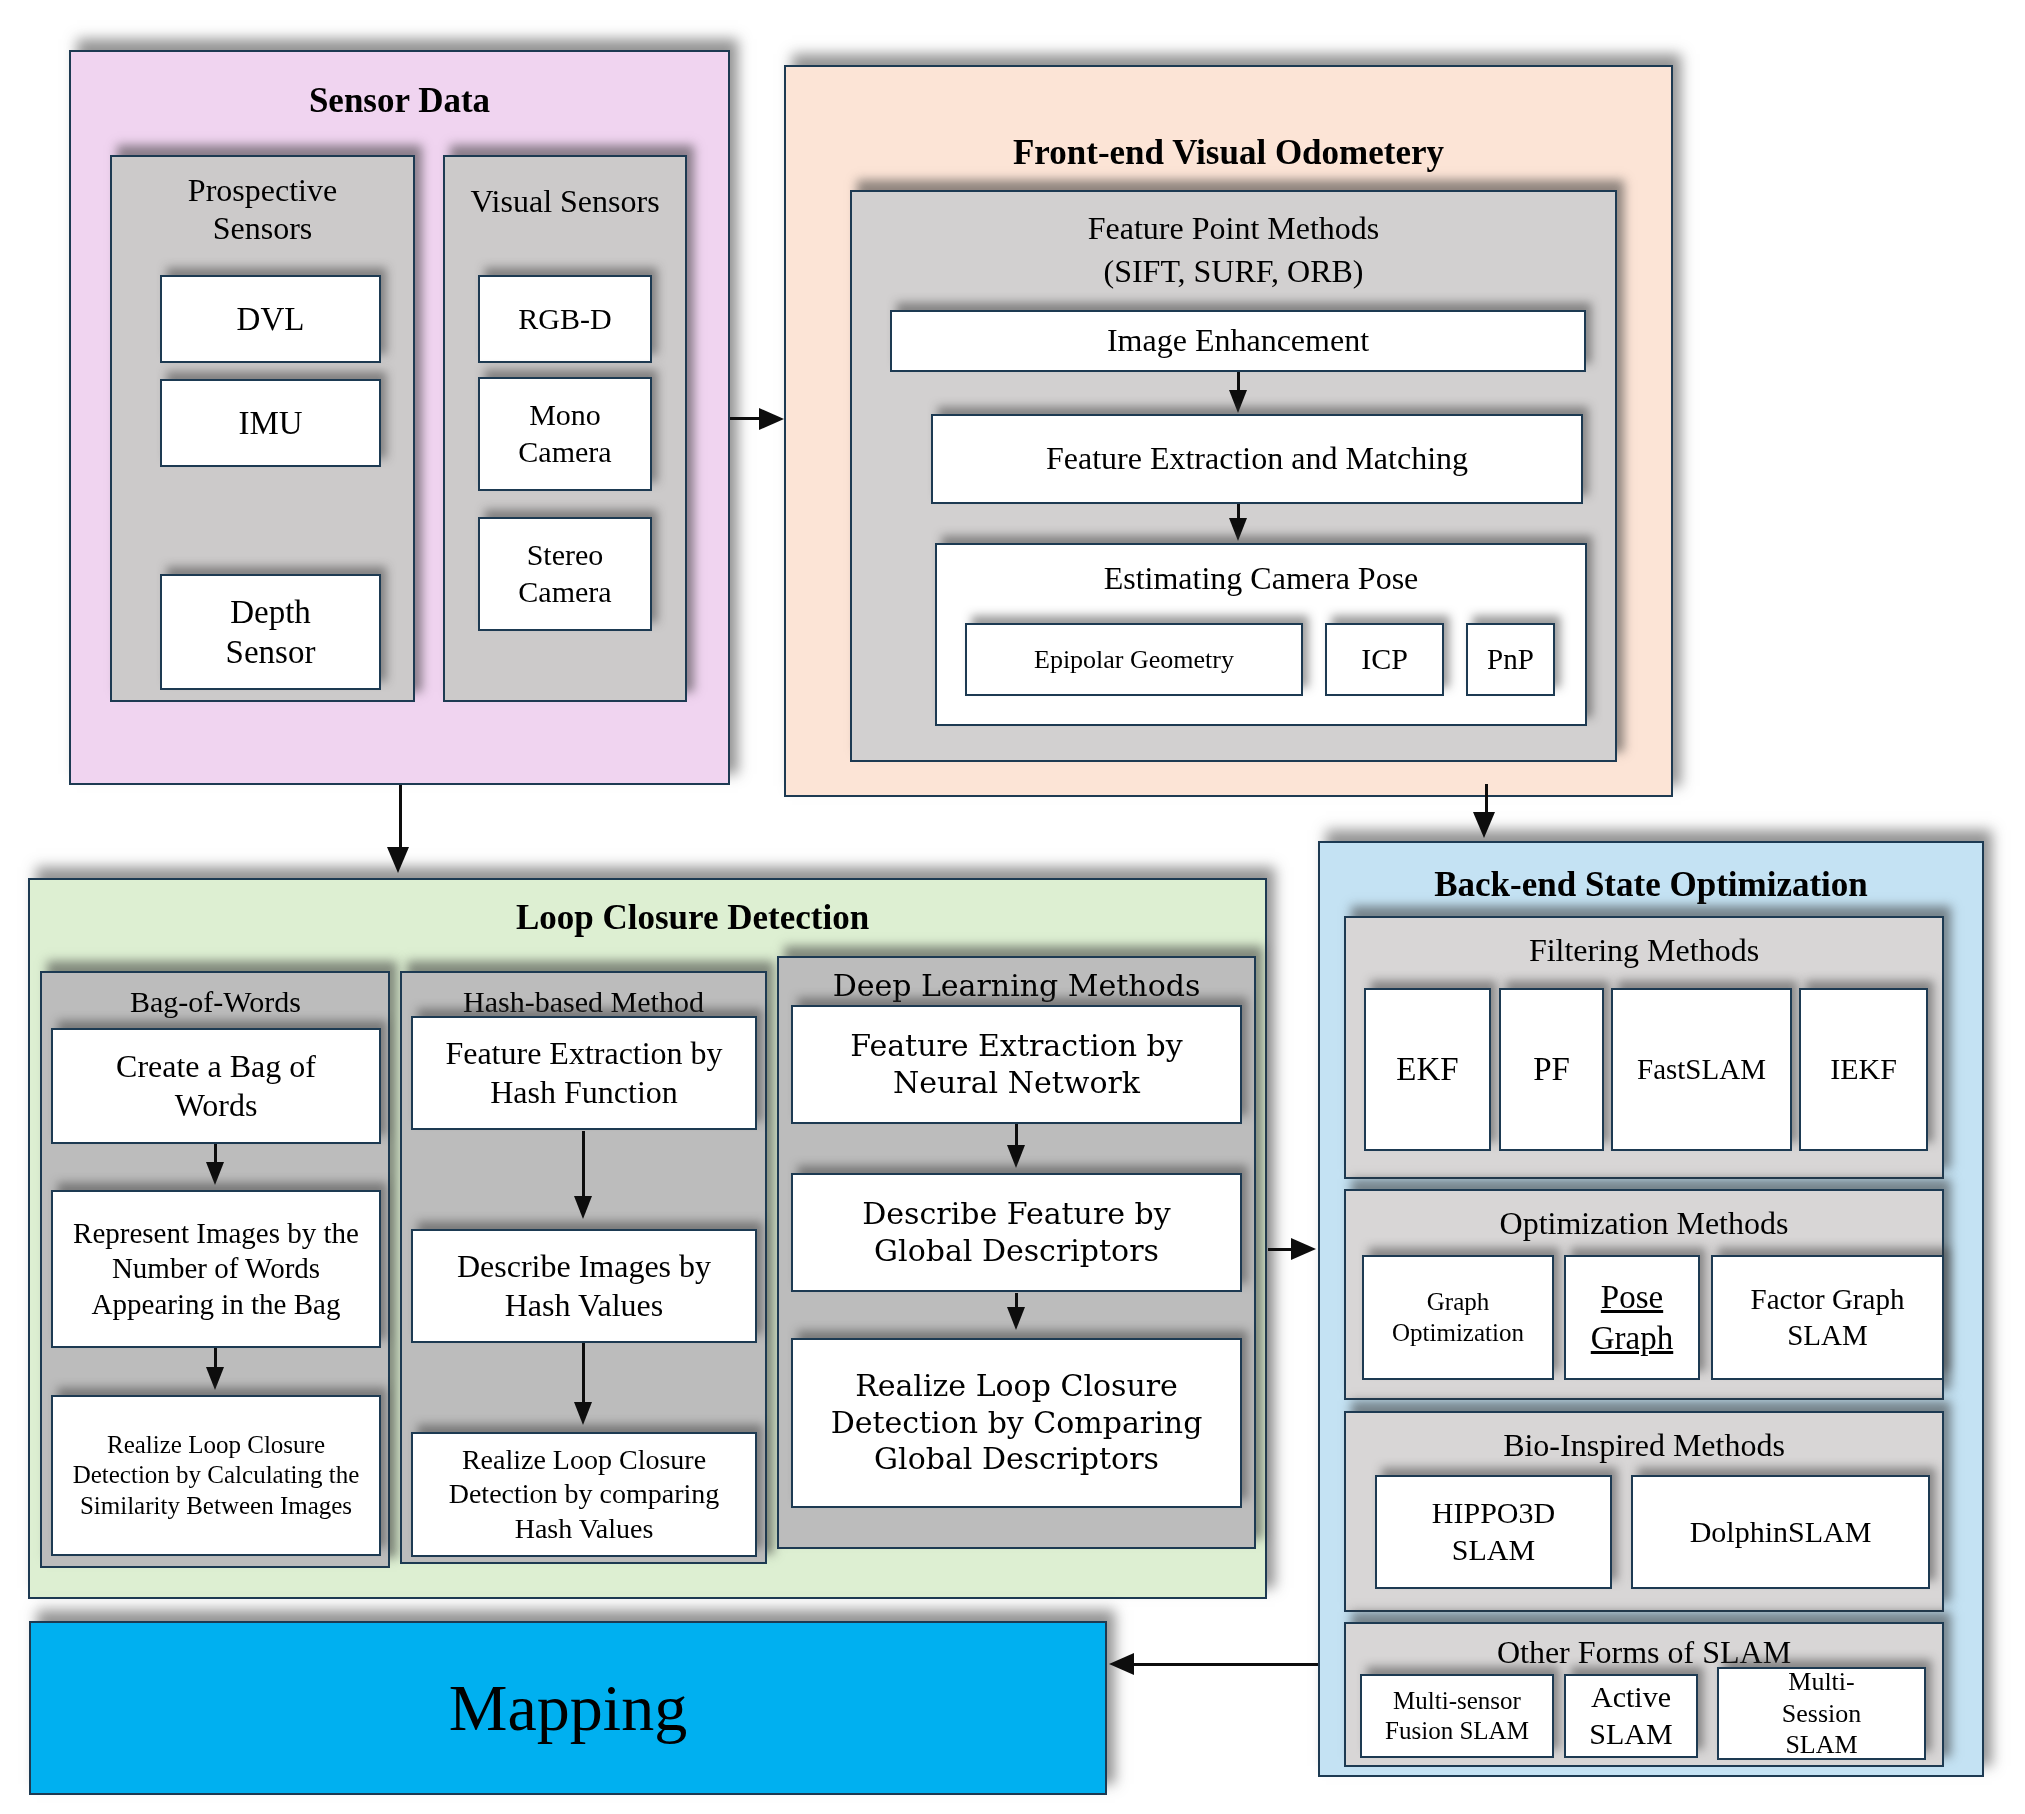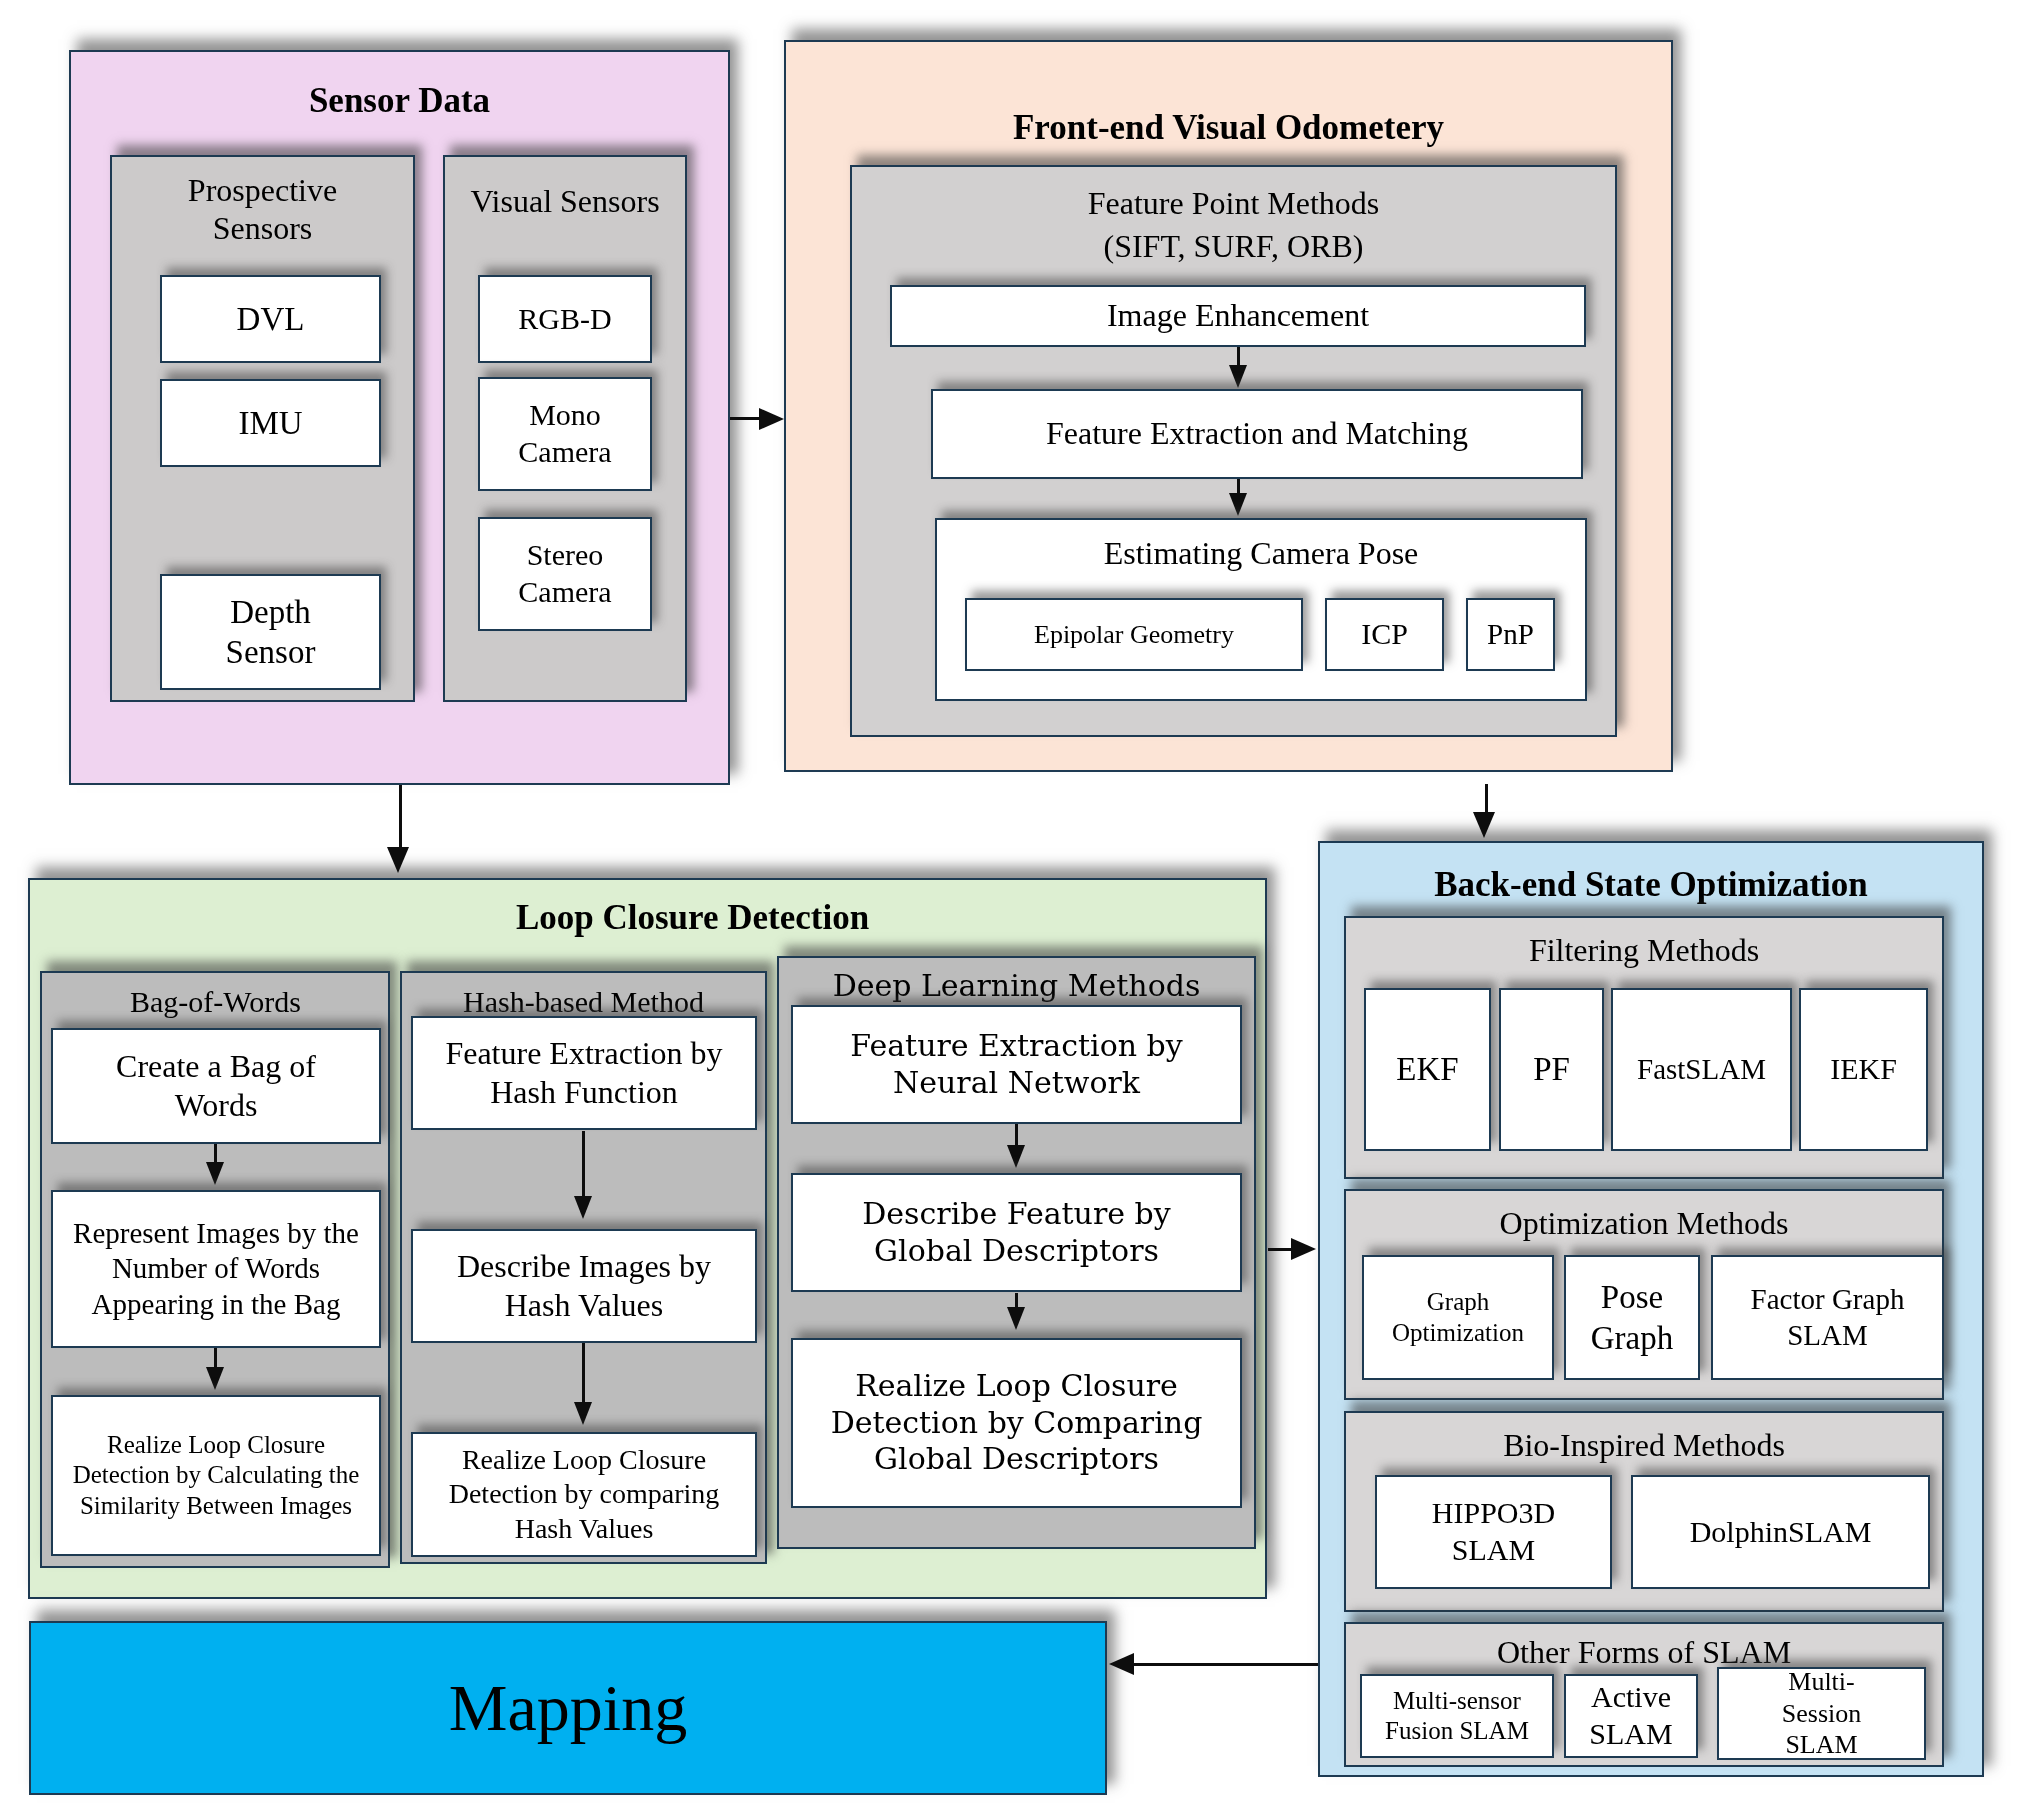--- a/index.html
+++ b/index.html
@@ -49,21 +49,21 @@
   <div class="wbox" style="left:89px;top:522px;width:221px;height:116px;font-size:33px;padding:0 35px;">Depth Sensor</div>
 
   <div class="panel" style="left:372px;top:103px;width:244px;height:547px;">
     <div class="paneltitle" style="top:26px;">Visual Sensors</div>
   </div>
   <div class="wbox" style="left:407px;top:223px;width:174px;height:88px;font-size:30px;">RGB-D</div>
   <div class="wbox" style="left:407px;top:325px;width:174px;height:114px;font-size:30px;padding:0 38px;">Mono Camera</div>
   <div class="wbox" style="left:407px;top:465px;width:174px;height:114px;font-size:30px;padding:0 20px;">Stereo Camera</div>
 </div>
 
-<div class="block" style="left:784px;top:40px;width:889px;height:732px;background:#fce4d6;">
+<div class="block" style="left:784px;top:65px;width:889px;height:732px;background:#fce4d6;">
   <div class="blocktitle" style="top:66px;">Front-end Visual Odometery</div>
 
   <div class="panel" style="left:64px;top:123px;width:767px;height:572px;background:#d2d0d0;">
     <div class="paneltitle" style="top:18px;">Feature Point Methods</div>
     <div class="paneltitle" style="top:61px;">(SIFT, SURF, ORB)</div>
   </div>
 
   <div class="wbox" style="left:104px;top:243px;width:696px;height:62px;font-size:32px;">Image Enhancement</div>
 
   <div class="stem-v" style="left:451px;top:305px;height:21px;"></div>
@@ -127,21 +127,21 @@
   </div>
   <div class="wbox" style="left:44px;top:145px;width:127px;height:163px;font-size:33px;">EKF</div>
   <div class="wbox" style="left:179px;top:145px;width:105px;height:163px;font-size:33px;">PF</div>
   <div class="wbox" style="left:291px;top:145px;width:181px;height:163px;font-size:29px;">FastSLAM</div>
   <div class="wbox" style="left:479px;top:145px;width:129px;height:163px;font-size:30px;">IEKF</div>
 
   <div class="panel" style="left:24px;top:346px;width:600px;height:211px;background:#d8d6d6;">
     <div class="paneltitle" style="top:14px;">Optimization Methods</div>
   </div>
   <div class="wbox" style="left:42px;top:412px;width:192px;height:125px;font-size:25px;padding:0 28px;">Graph Optimization</div>
-  <div class="wbox" style="left:244px;top:412px;width:136px;height:125px;font-size:33px;padding:0 32px;">Pose Graph</div>
+  <div class="wbox" style="left:244px;top:412px;width:136px;height:125px;font-size:33px;padding:0 32px;text-decoration:underline;">Pose Graph</div>
   <div class="wbox" style="left:391px;top:412px;width:233px;height:125px;font-size:29px;padding:0 35px;">Factor Graph SLAM</div>
 
   <div class="panel" style="left:24px;top:568px;width:600px;height:201px;background:#d8d6d6;">
     <div class="paneltitle" style="top:14px;">Bio-Inspired Methods</div>
   </div>
   <div class="wbox" style="left:55px;top:632px;width:237px;height:114px;font-size:30px;padding:0 42px;">HIPPO3D SLAM</div>
   <div class="wbox" style="left:311px;top:632px;width:299px;height:114px;font-size:30px;">DolphinSLAM</div>
 
   <div class="panel" style="left:24px;top:779px;width:600px;height:145px;background:#d8d6d6;">
     <div class="paneltitle" style="top:10.4px;">Other Forms of SLAM</div>

